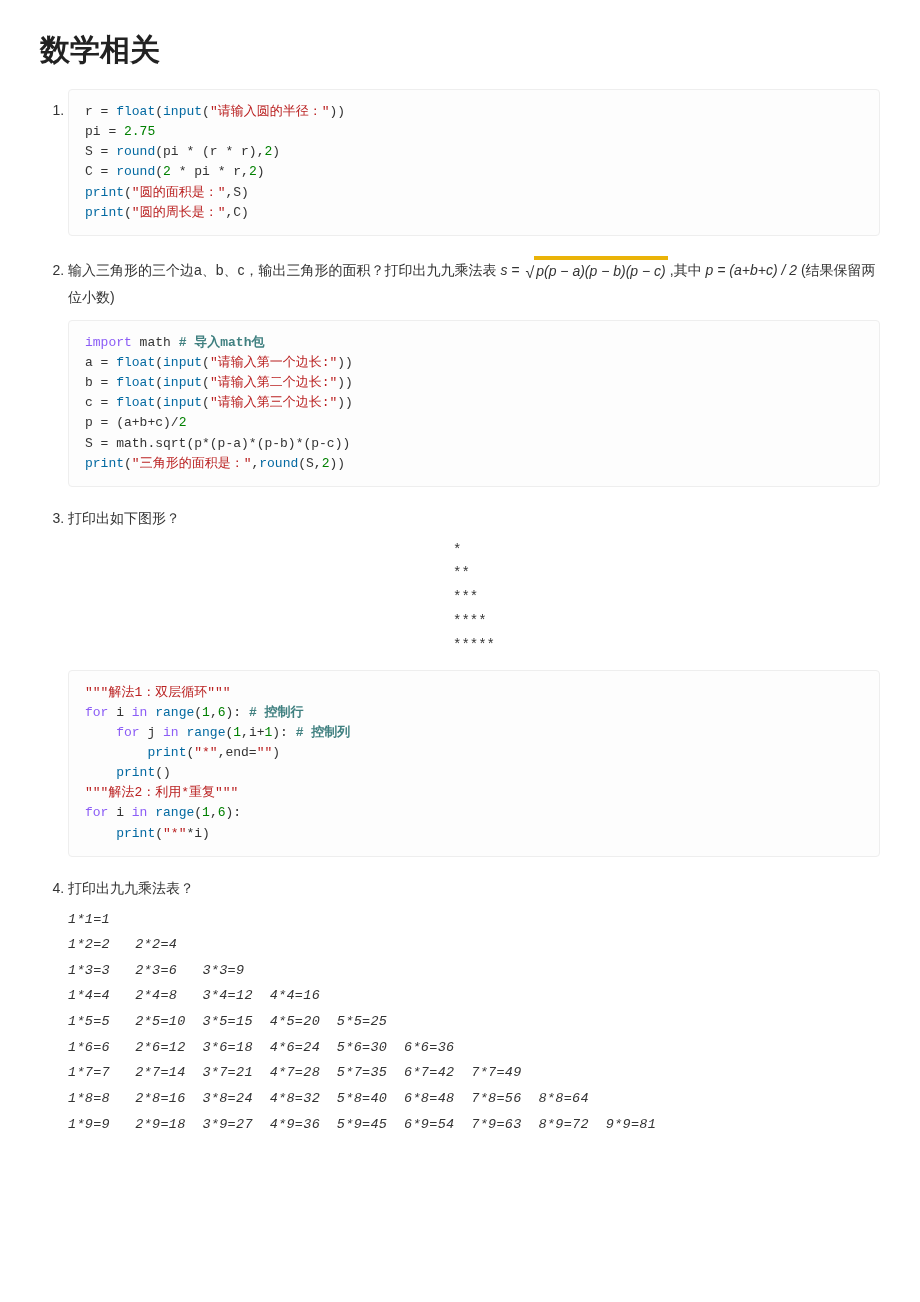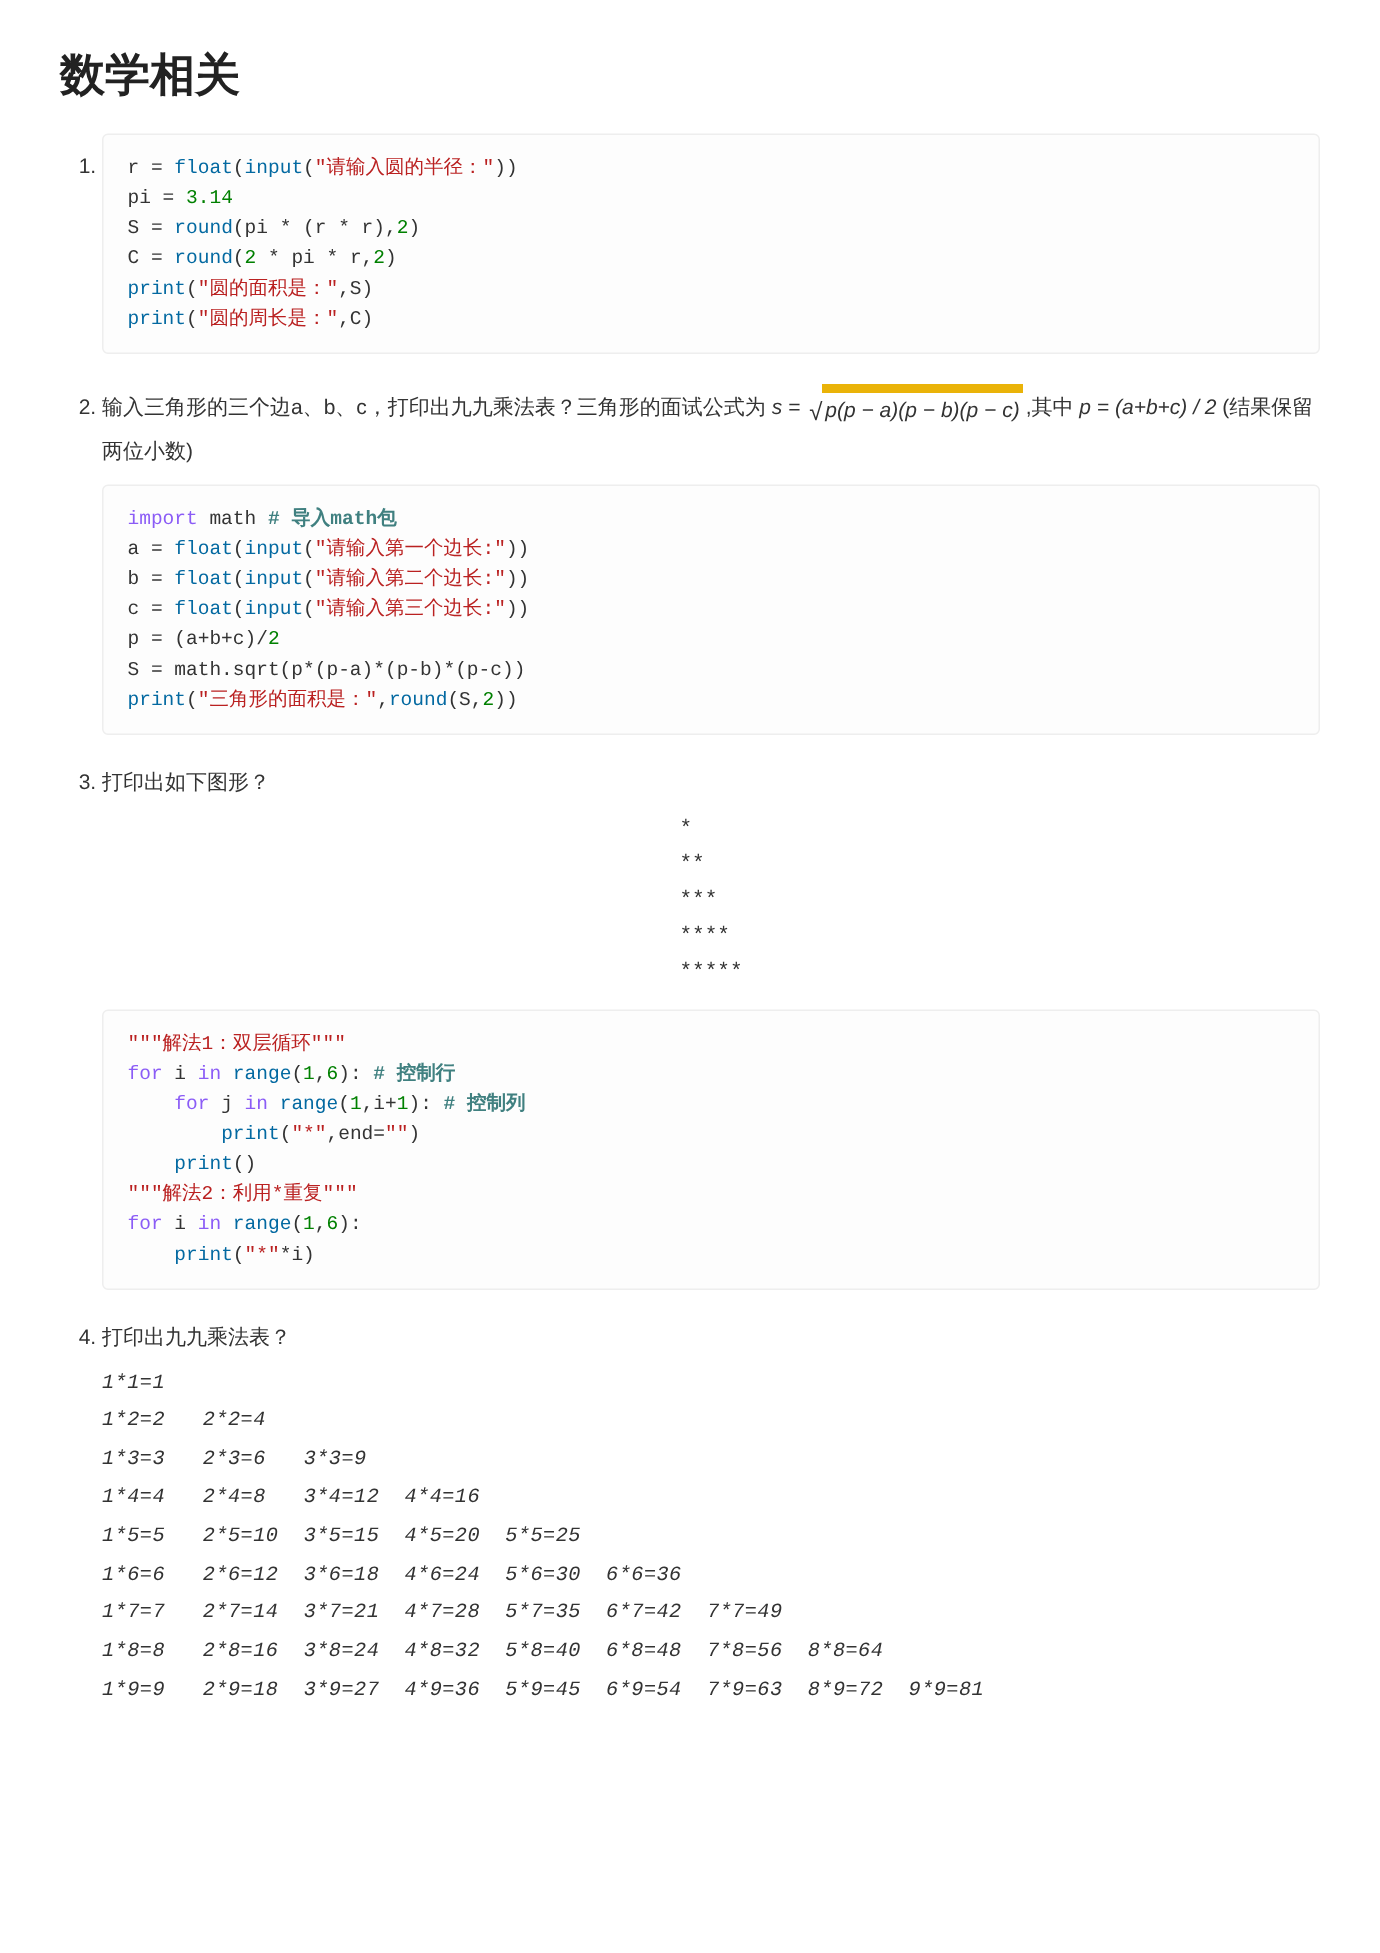--- a/index.html
+++ b/index.html
@@ -53,21 +53,21 @@
     display: inline-block;
     vertical-align: middle;
     position: relative;
     margin: 0 2px;
   }
   .sqrt-sym {
     font-size: 16px;
     vertical-align: -2px;
   }
   .sqrt-body {
-    border-top: 6px solid #eab308;
+    border-top: 4px solid #eab308;
     padding: 0 2px;
     display: inline-block;
   }
   .star-pattern {
     font-family: Consolas, "Courier New", monospace;
     font-size: 14px;
     line-height: 1.7;
     text-align: center;
     margin: 8px 0 12px 0;
   }
@@ -87,30 +87,30 @@
 </style>
 </head>
 <body>
 
 <h2>数学相关</h2>
 
 <ol>
 
   <li>
     <pre class="code">r = <span class="bi">float</span>(<span class="bi">input</span>(<span class="st">"请输入圆的半径："</span>))
-pi = <span class="nm">3.14</span>
+pi = <span class="nm">2.75</span>
 S = <span class="bi">round</span>(pi * (r * r),<span class="nm">2</span>)
 C = <span class="bi">round</span>(<span class="nm">2</span> * pi * r,<span class="nm">2</span>)
 <span class="bi">print</span>(<span class="st">"圆的面积是："</span>,S)
 <span class="bi">print</span>(<span class="st">"圆的周长是："</span>,C)</pre>
   </li>
 
   <li>
     <span class="question-text">
-      <span>输入三角形的三个边a、b、c，打印出九九乘法表？三角形的面试公式为 </span><span class="math-formula">s = </span>
+      <span>输入三角形的三个边a、b、c，输出三角形的面积？打印出九九乘法表 </span><span class="math-formula">s = </span>
       <span class="sqrt-container"><span class="sqrt-sym">√</span><span class="sqrt-body math-formula">p(p − a)(p − b)(p − c)</span></span><span>,其中 </span><span class="math-formula">p = (a+b+c) / 2</span><span> (结果保留两位小数)</span>
     </span>
     <pre class="code"><span class="kw">import</span> math <span class="cm"># 导入math包</span>
 a = <span class="bi">float</span>(<span class="bi">input</span>(<span class="st">"请输入第一个边长:"</span>))
 b = <span class="bi">float</span>(<span class="bi">input</span>(<span class="st">"请输入第二个边长:"</span>))
 c = <span class="bi">float</span>(<span class="bi">input</span>(<span class="st">"请输入第三个边长:"</span>))
 p = (a+b+c)/<span class="nm">2</span>
 S = math.sqrt(p*(p-a)*(p-b)*(p-c))
 <span class="bi">print</span>(<span class="st">"三角形的面积是："</span>,<span class="bi">round</span>(S,<span class="nm">2</span>))</pre>
   </li>

